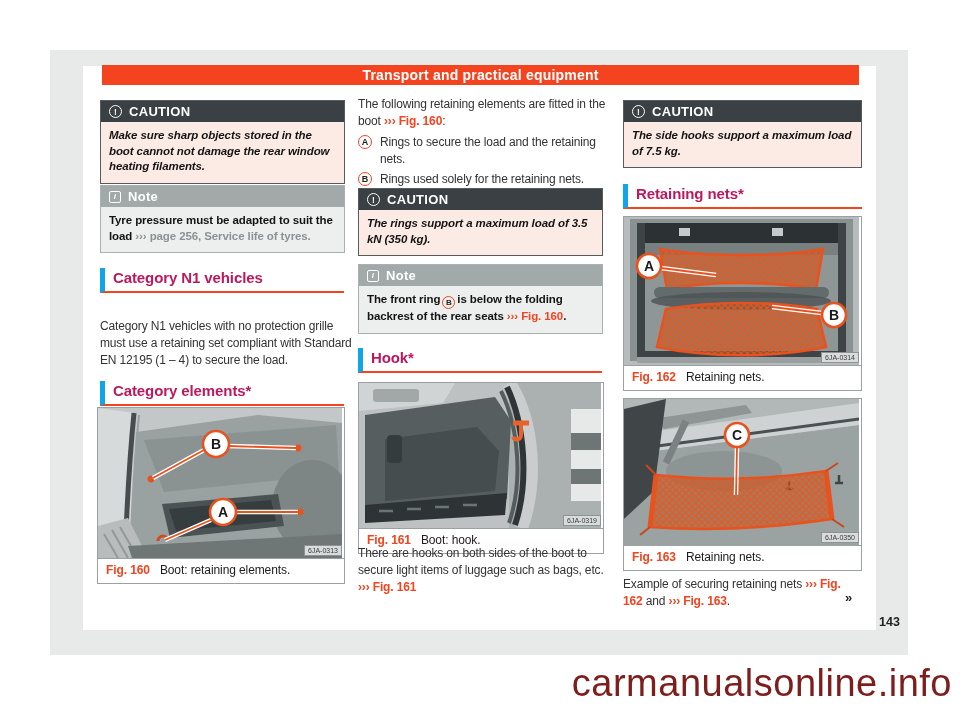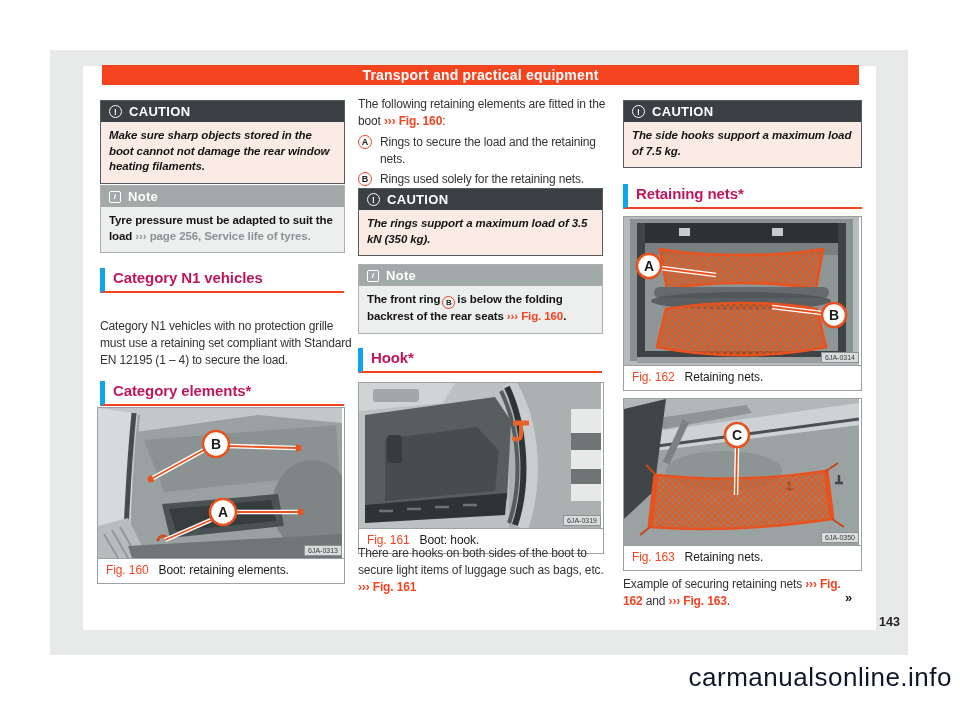--- a/index.html
+++ b/index.html
@@ -33,26 +33,26 @@
     display:flex;align-items:center;justify-content:center;font-size:9px;font-weight:700;color:#222;}
   .inline-marker{display:inline-flex;width:11px;height:11px;border:1.5px solid #f4431f;border-radius:50%;
     align-items:center;justify-content:center;font-size:8px;font-weight:700;color:#222;vertical-align:-2px;margin:0 2px;}
   
   .fig{position:absolute;background:#fff;border:1px solid #9ba1a3;}
   .fig-img{position:relative;border-bottom:1px solid #9ba1a3;overflow:hidden;}
   .fig-img svg{display:block;}
   .fig-code{position:absolute;right:2px;bottom:2px;background:#d9dcdc;border:1px solid #8d9393;color:#3c3c3c;
     font-size:7px;line-height:9px;padding:0 3px;}
   .fig-cap{padding:4px 8px 6px;font-size:12px;color:#1c1c1c;letter-spacing:-.1px;}
-  .fig-label{color:#f4431f;font-weight:400;margin-right:10px;}
+  .fig-label{color:#f4431f;font-weight:700;margin-right:10px;}
   svg text.lbl{font-family:"Liberation Sans",sans-serif;font-size:14px;font-weight:700;fill:#1a1a1a;text-anchor:middle;}
   
   .more{position:absolute;left:845px;top:590px;font-size:13px;font-weight:700;color:#222;}
   .page-number{position:absolute;left:879px;top:615px;font-size:12.5px;font-weight:700;color:#222;}
-  .watermark{position:absolute;right:8px;top:662px;font-size:26px;color:#0f172a;letter-spacing:.5px;}
+  .watermark{position:absolute;right:8px;top:662px;font-size:38px;color:#7f1d1d;letter-spacing:.5px;}
 </style>
 </head>
 <body>
 
 <div class="page">
   <div class="scan"></div>
   <div class="content"></div>
 
   <div class="header-bar">
     <span>Transport and practical equipment</span>

